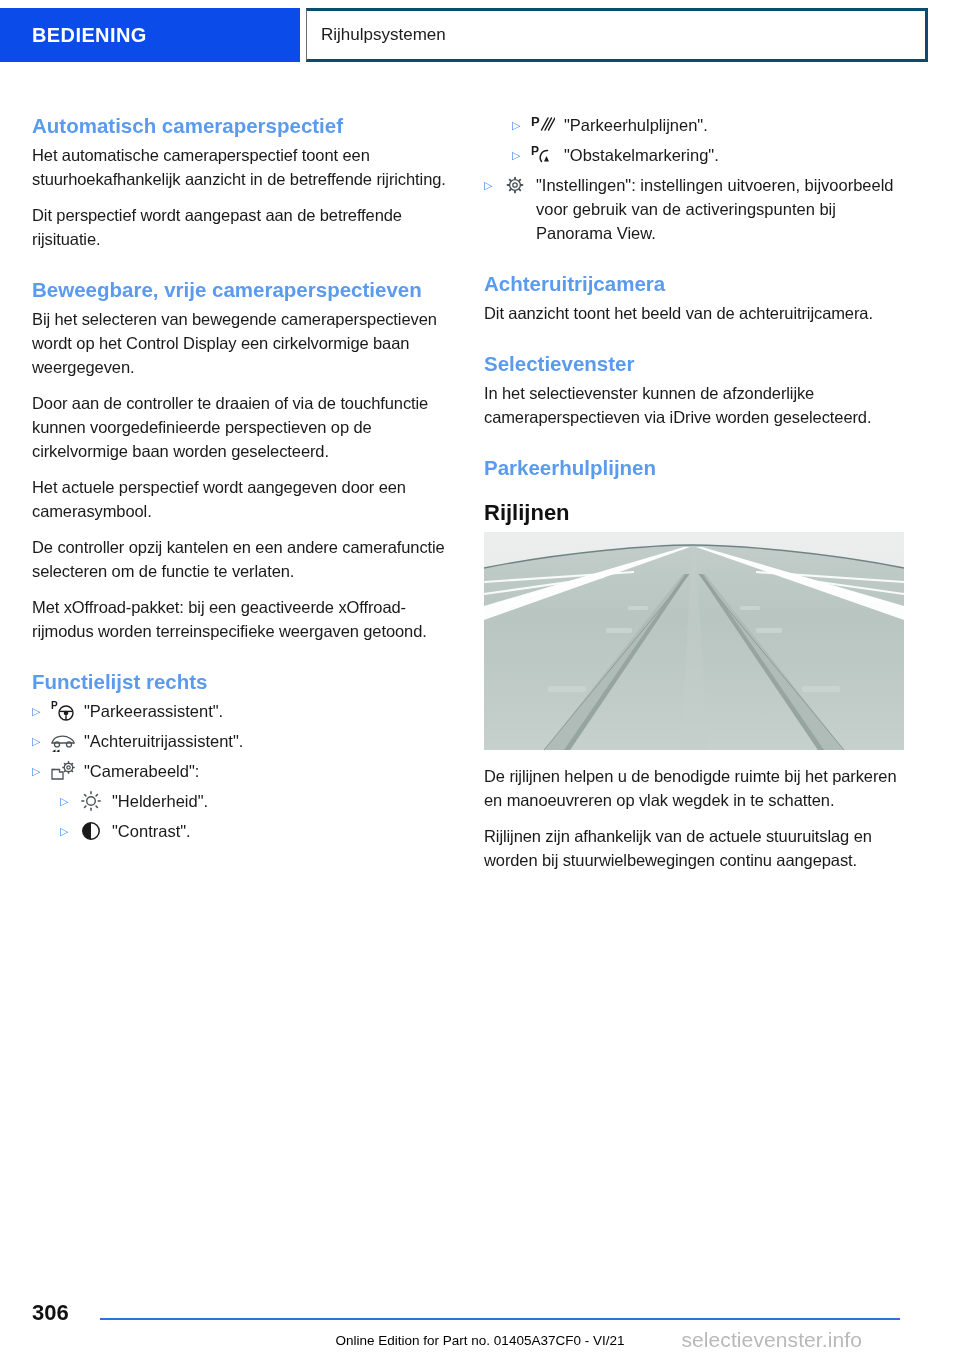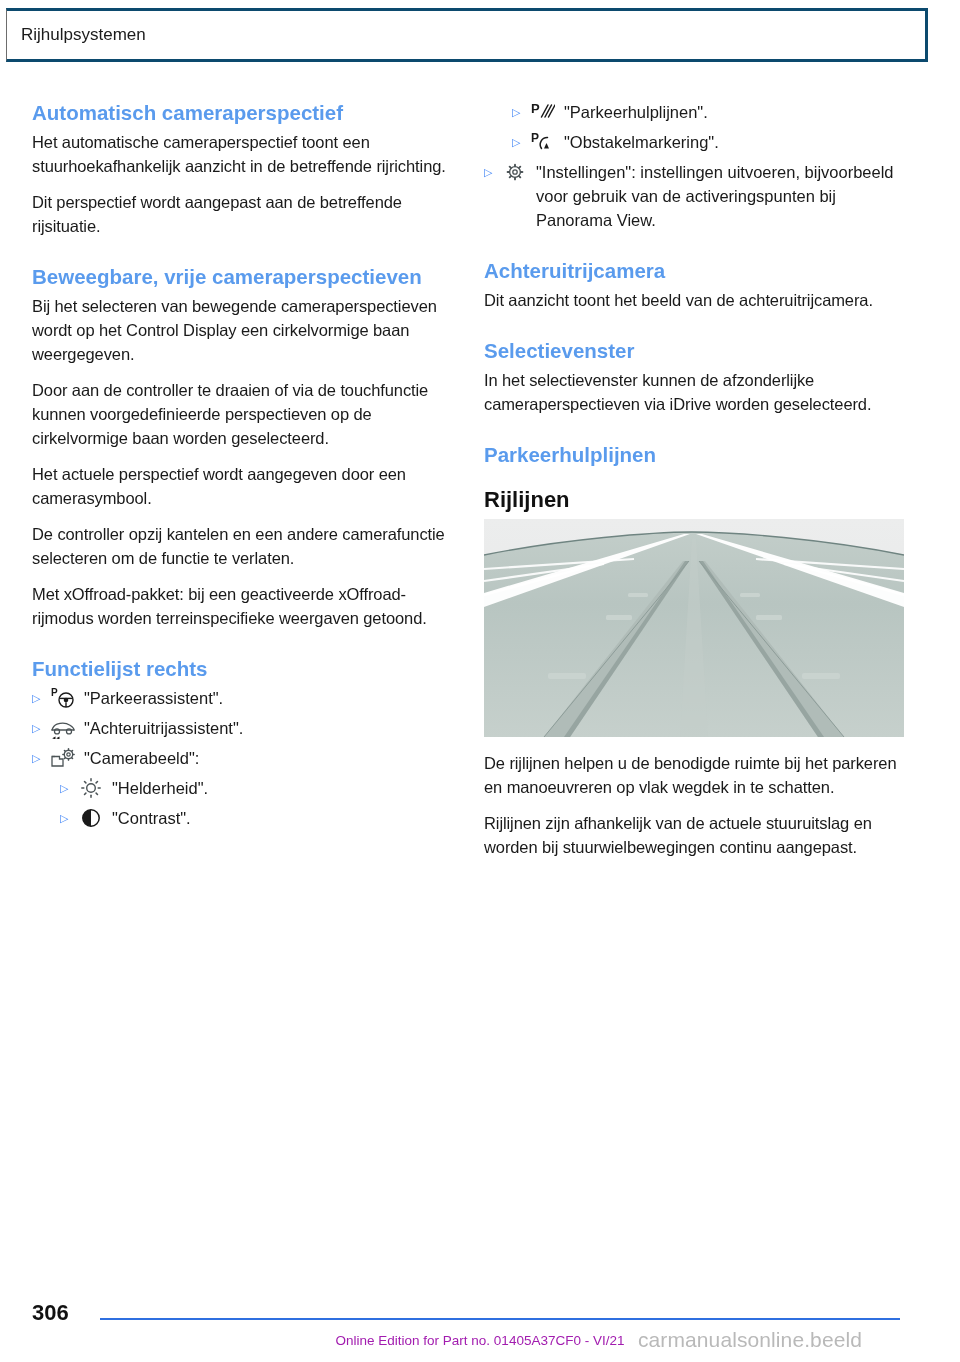--- a/index.html
+++ b/index.html
@@ -49,21 +49,21 @@
   }
 
   
   .columns {
     position: absolute;
     left: 0; top: 96px;
     width: 960px;
   }
   .col {
     position: absolute;
-    top: 4px;
+    top: 17px;
     width: 420px;
   }
   .col-left  { left: 32px; }
   .col-right { left: 484px; }
 
   h2.section {
     color: #5a9bed;
     font-size: 20.5px;
     font-weight: bold;
     line-height: 25px;
@@ -145,36 +145,39 @@
     left: 100px; bottom: 42px;
     width: 800px; height: 2px;
     background: #2f6fe0;
   }
   .edition {
     position: absolute;
     left: 0; bottom: 14px;
     width: 960px;
     text-align: center;
     font-size: 13.5px;
-    color: #a21caf;
+    color: #000000;
   }
   .watermark {
     position: absolute;
     right: 10px; bottom: 10px;
     font-size: 21px;
     color: #b9b9b9;
     letter-spacing: 0.1px;
   }
 </style>
 </head>
 <body>
 
 <div class="page">
 
   <div class="header">
+    <div class="tab-primary">
+      <span>BEDIENING</span>
+    </div>
     <div class="tab-secondary">
       <span>Rijhulpsystemen</span>
     </div>
   </div>
 
   <div class="columns">
 
     <div class="col col-left">
 
       <h2 class="section">Automatisch cameraperspectief</h2>
@@ -404,16 +407,16 @@
       <p class="body" style="margin-top:14px;">De rijlijnen helpen u de benodigde ruimte bij het parkeren en manoeuvreren op vlak wegdek in te schatten.</p>
       <p class="body">Rijlijnen zijn afhankelijk van de actuele stuuruitslag en worden bij stuurwielbewegingen continu aangepast.</p>
 
     </div>
   </div>
 
   <div class="footer">
     <div class="page-num">306</div>
     <div class="rule"></div>
     <div class="edition">Online Edition for Part no. 01405A37CF0 - VI/21</div>
-    <div class="watermark">carmanualsonline.beeld</div>
+    <div class="watermark">selectievenster.info</div>
   </div>
 
 </div>
 
 </body></html>

